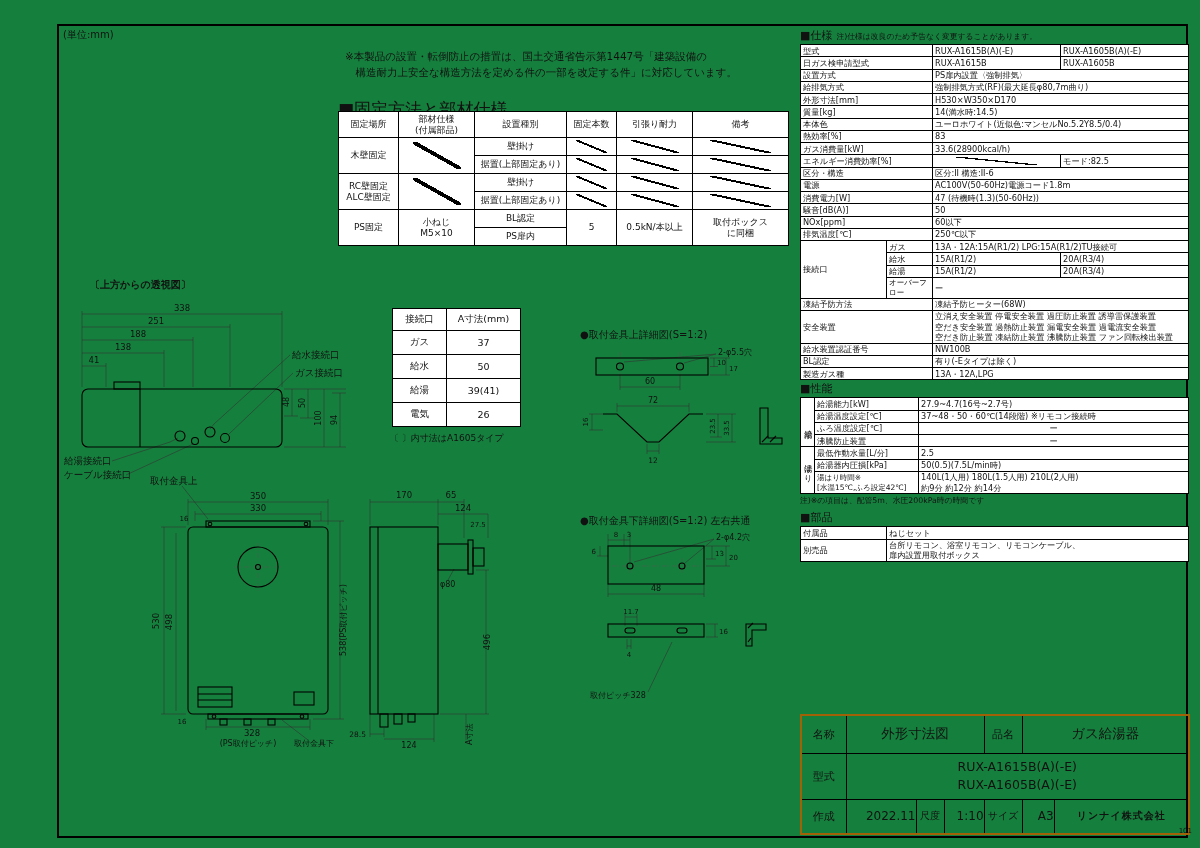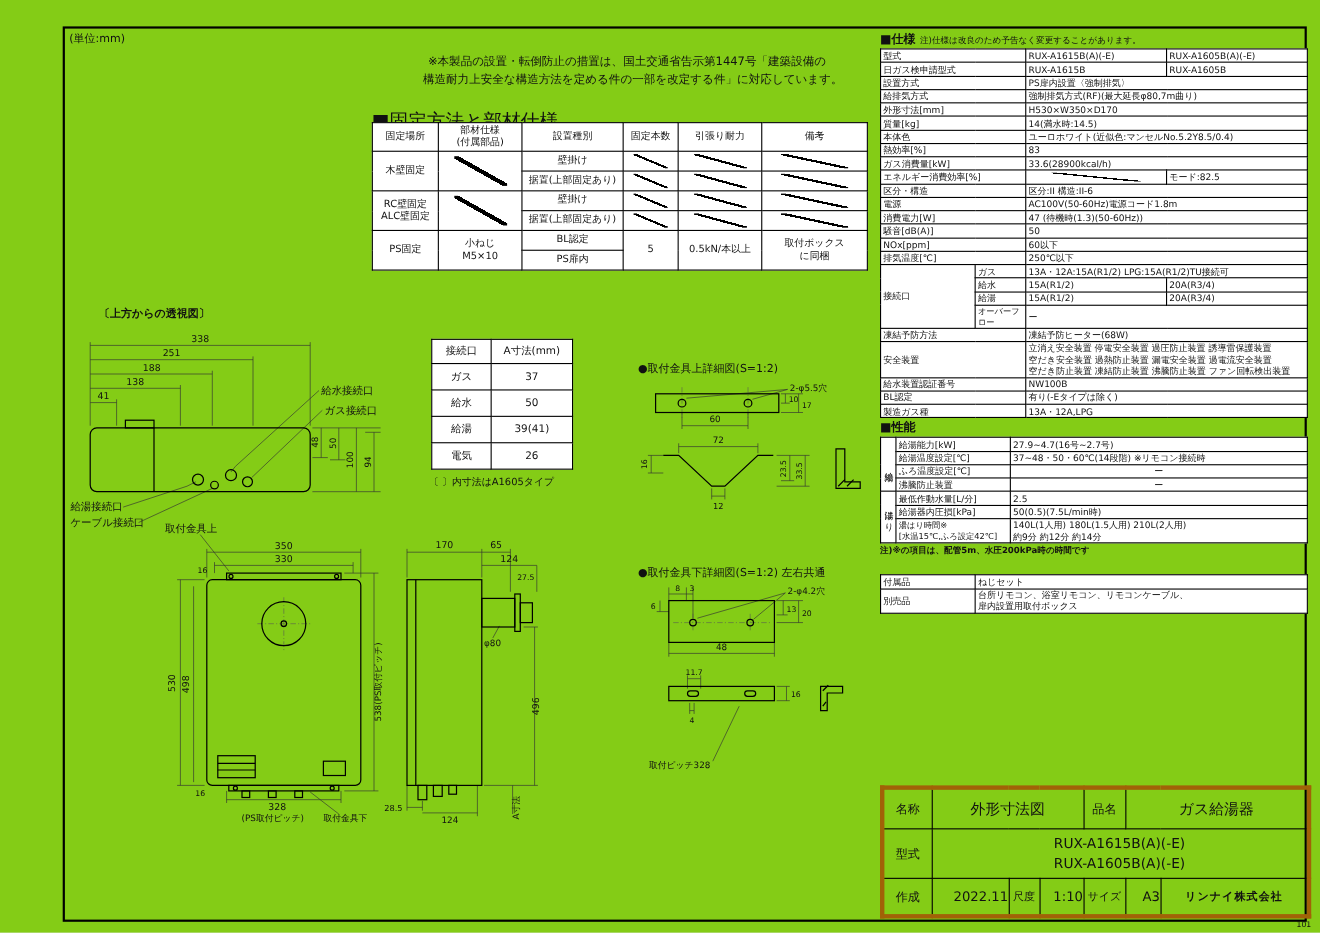--- a/index.html
+++ b/index.html
@@ -1,52 +1,52 @@
 <!DOCTYPE html>
 <html><head>
 <meta charset="utf-8">
 <style>
   html,body {margin:0; padding:0; background:#e8e8e8;}
-  .page {position:relative; width:1200px; height:848px; background:#84cc16; overflow:hidden;
+  .page {position:relative; width:1200px; height:848px; background:#15803d; overflow:hidden;
          font-family:"DejaVu Sans","Liberation Sans",sans-serif; color:#111;}
   .abs {position:absolute;}
   .frame {position:absolute; left:57px; top:24px; width:1127px; height:810px; border:2px solid #000;}
-  .preline {white-space:pre-line;text-align:center;}
+  .preline {white-space:pre-line;}
   .small-note {font-size:10.5px; line-height:1.55;}
   .sec-title {font-size:17px;}
   .dtable {border-collapse:collapse; background:#fff;}
   .dtable td {border:1px solid #000; padding:1px 2px; white-space:pre-line; vertical-align:middle;}
   .fixing {font-size:9px; text-align:center; line-height:1.2; table-layout:fixed;}
   .atable {font-size:9.5px; text-align:center; table-layout:fixed;}
   .sl {position:relative;}
   .sl::after {content:""; position:absolute; left:18%; right:18%; top:12%; bottom:12%;
      background:linear-gradient(to top right, transparent 46%, #000 46%, #000 54%, transparent 54%);}
   
   .spec-col {position:absolute; left:800px; top:27px; width:388px;}
   .sec-head {display:flex; align-items:baseline; gap:4px; margin:1px 0 1px 0;}
-  .sec-head .h {font-size:11px; font-weight:bold;text-align:right;}
+  .sec-head .h {font-size:11px; font-weight:normal;text-align:right;}
   .sec-head .n {font-size:7.8px;}
   .spec {width:100%; font-size:8.2px; line-height:1.25; table-layout:fixed;}
   .spec td {padding:0.5px 2px;}
   .spec tr {height:11px;}
   .perf {width:100%; font-size:8.2px; line-height:1.25; table-layout:fixed;}
   .perf td {padding:0.5px 2px;}
   .vcell {text-align:center; padding:0;}
   .vtext {writing-mode:vertical-rl; text-orientation:upright; font-size:8.2px; letter-spacing:1px;}
-  .foot-note {font-size:7.8px; margin:1px 0 16px 0;font-weight:bold;}
+  .foot-note {font-size:7.8px; margin:1px 0 4px 0;}
   
-  .tb {border-collapse:collapse; table-layout:fixed; border:4px solid #a16207;}
+  .tb {border-collapse:collapse; table-layout:fixed; border:2px solid #a16207;}
   .tb td {border:1.5px solid #000; text-align:center; vertical-align:middle; padding:0;}
   .tb .lab {font-size:11px;}
   .tb .big {font-size:13.5px;}
   .tb .mods {font-size:12.5px; line-height:1.45; white-space:pre-line;}
   .tb .co {font-size:10px; font-weight:bold; letter-spacing:1px;}
   .tb .val {font-size:12px;text-align:right;}
   .tb .slab {font-size:10px;}
-  .pageno {position:absolute; right:8px; bottom:3px; font-size:7px;margin-left:16px;}
+  .pageno {position:absolute; right:8px; bottom:13px; font-size:7px;margin-left:16px;}
   
   svg {overflow:visible;}
   svg text {font-family:"DejaVu Sans","Liberation Sans",sans-serif; font-size:8.5px; fill:#111;}
   .t7 {font-size:7px;} .t75 {font-size:7.5px;} .t8 {font-size:8px;} .t95 {font-size:9.5px;}
   .thin line, .thin polyline {stroke:#333; stroke-width:0.6; fill:none;}
   .body rect, .body circle, .body path, .body line, .body polyline {stroke:#000; stroke-width:1.1; fill:none;}
   .dash line {stroke:#555; stroke-width:0.5; stroke-dasharray:5 2 1 2; fill:none;}
 </style>
 </head>
 <body>
@@ -578,20 +578,23 @@
       <tr>
             <td class="t75">湯はり時間※
 [水温15℃,ふろ設定42℃]</td>
             <td>140L(1人用)  180L(1.5人用)  210L(2人用)
 約9分  約12分  約14分</td>
           </tr>
     </tbody>
       </table>
     <div class="foot-note">注)※の項目は、配管5m、水圧200kPa時の時間です</div>
 
+    <div class="sec-head">
+      <span class="h">■部品</span>
+    </div>
     <table class="dtable perf">
       <colgroup>
           <col style="width:86px">
           <col style="width:302px">
         </colgroup>
       <tbody>
           <tr>
             <td>付属品</td>
             <td>ねじセット</td>
           </tr>

